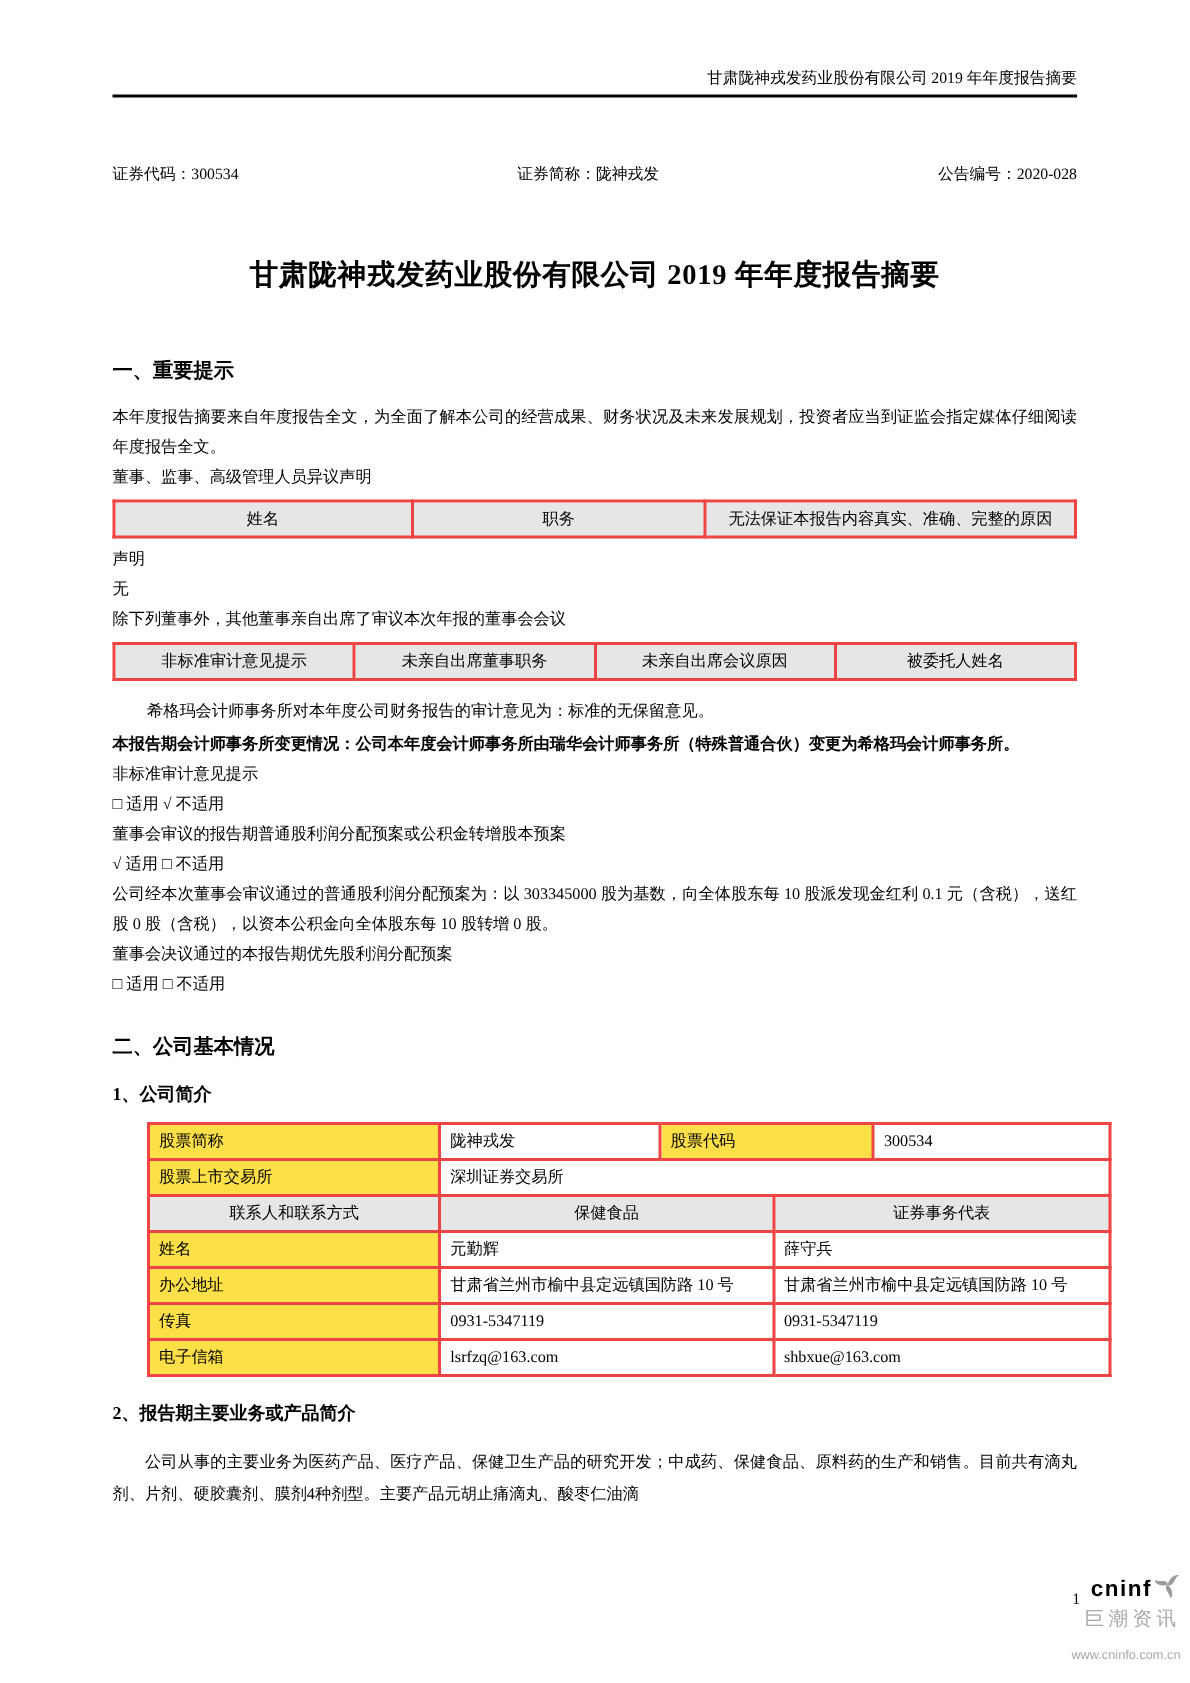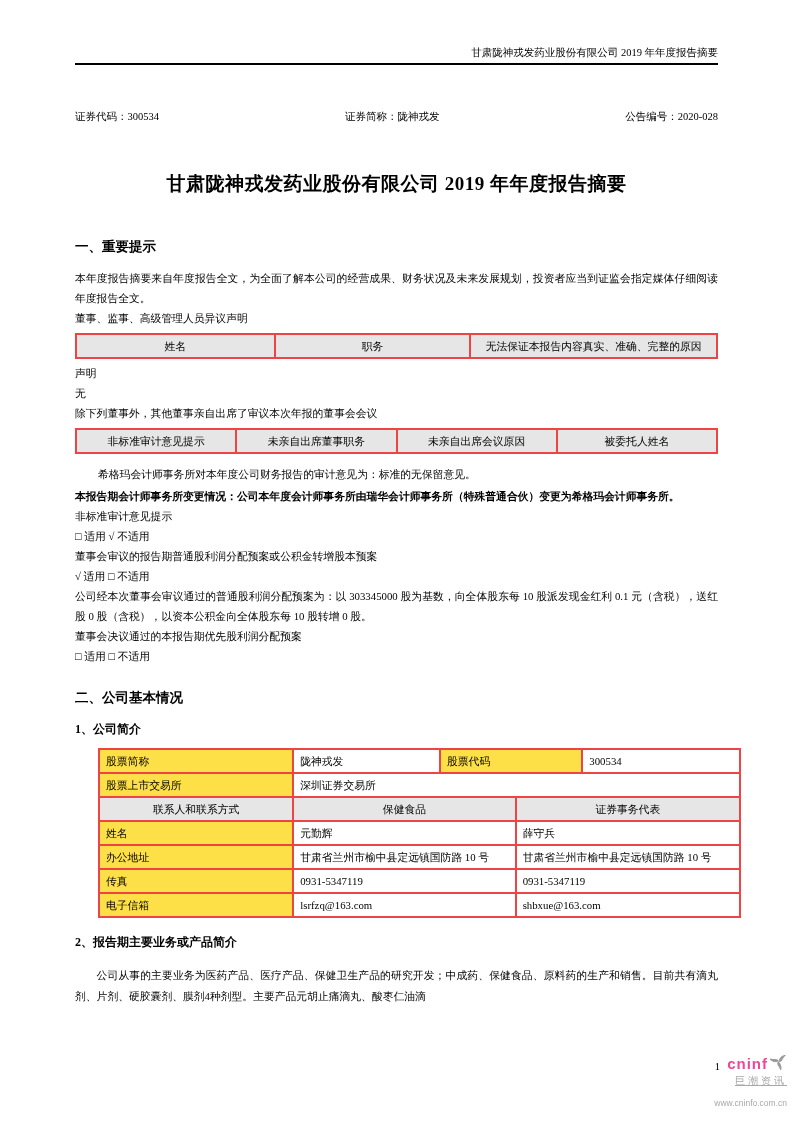--- a/index.html
+++ b/index.html
@@ -35,22 +35,22 @@
   td.hd { background:#e6e6e6; text-align:center; }
   td.lbl { background:#fde047; text-align:left; }
   .mt10 { margin-top:10px;margin-left:23px; }
   .mt4 { margin-top:4px; }
   .mt2 { margin-top:2px;font-weight:bold; }
 
   .page-number { position:absolute; right:73px; bottom:50px; font-size:10.5px; color:#000; }
   .cninfo-logo { position:absolute; right:6px; bottom:14px; text-align:right; color:#a0a0a0;
     font-family:"Liberation Sans","DejaVu Sans",sans-serif; }
   .logo-row { display:flex; align-items:center; justify-content:flex-end; gap:2px; }
-  .logo-word { font-size:15px; font-weight:bold; letter-spacing:1px; color:#ec4899; }
-  .logo-cn { font-size:10px; letter-spacing:3px; color:#a8a8a8; margin-top:0px;text-decoration:underline; }
+  .logo-word { font-size:15px; font-weight:bold; letter-spacing:1px; color:#000000; }
+  .logo-cn { font-size:13px; letter-spacing:3px; color:#a8a8a8; margin-top:0px; }
   .logo-url { font-size:8.5px; color:#a8a8a8; margin-top:10px; }
 </style>
 </head>
 <body>
 
 <div class="page">
   <div class="content">
 
     <div class="running-head">甘肃陇神戎发药业股份有限公司 2019 年年度报告摘要</div>
     <div class="head-rule"></div>

